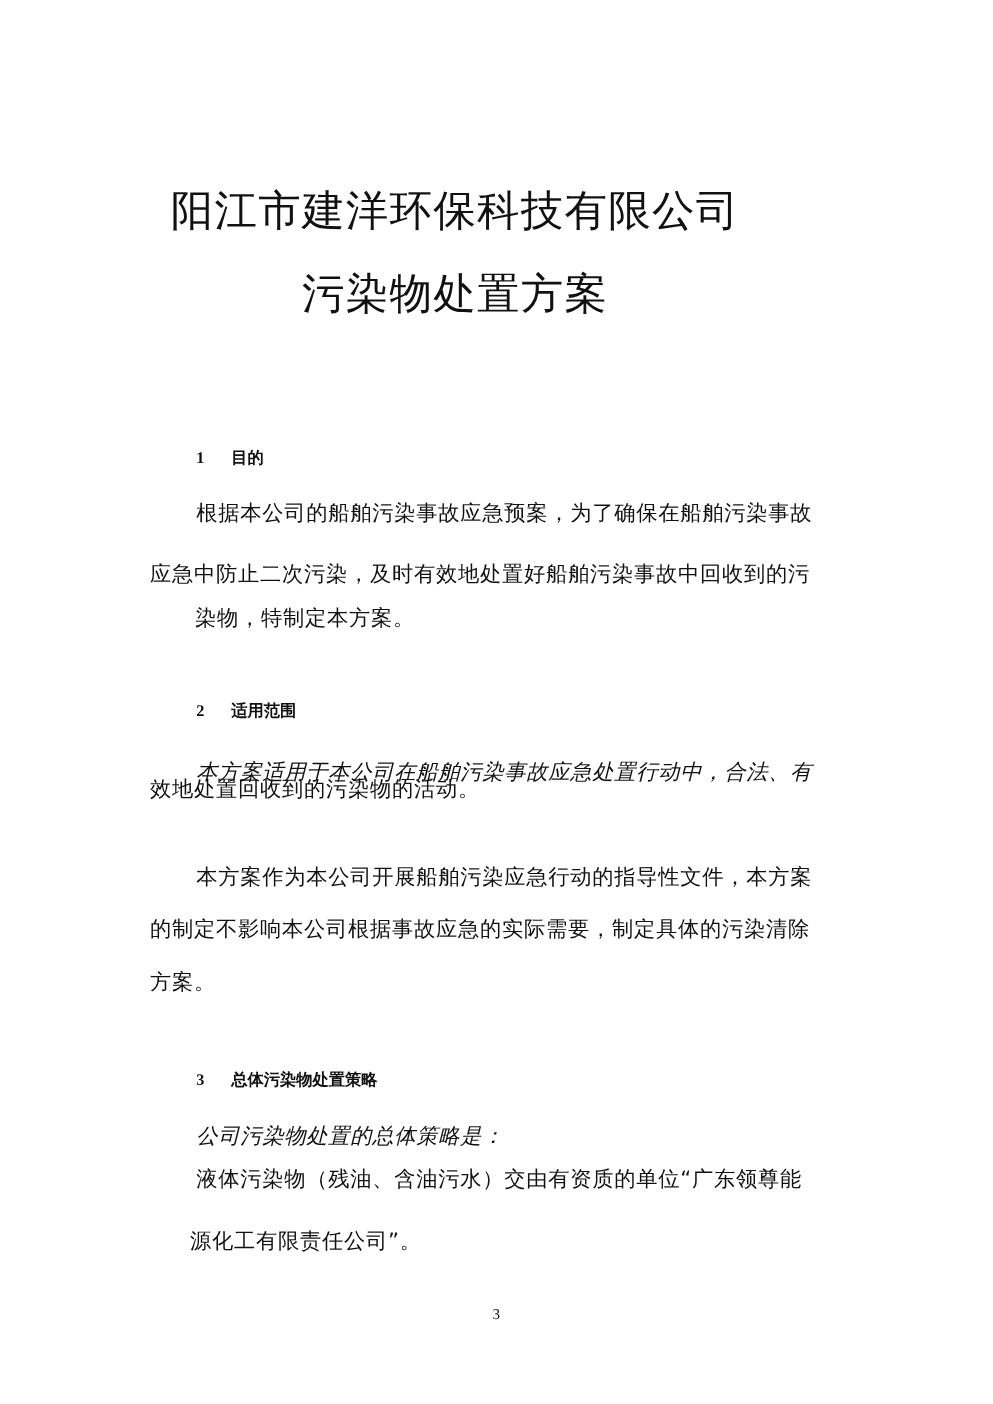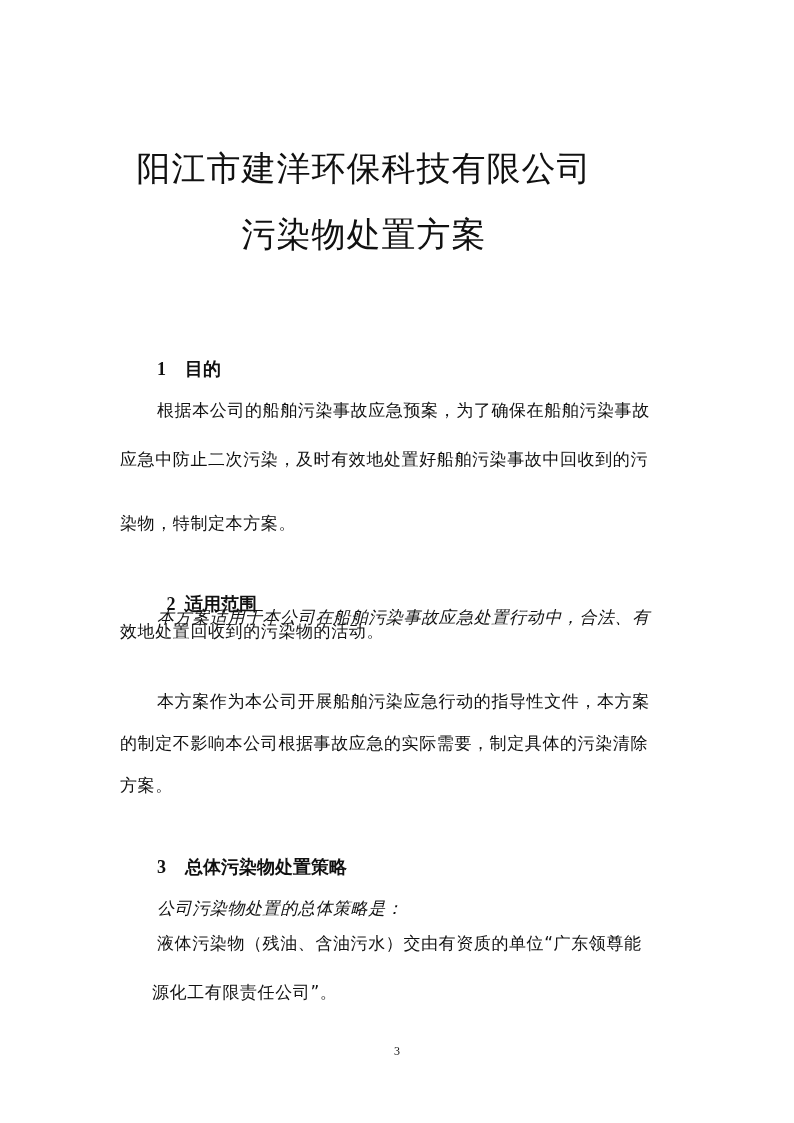--- a/index.html
+++ b/index.html
@@ -7,21 +7,21 @@
     width: 794px; height: 1123px; position: relative; overflow: hidden;
     font-family: "DejaVu Serif", "Liberation Serif", serif; color: #111;
   }
   .title {
     position: absolute; left: 0; width: 728px; text-align: center;
     font-size: 34px; font-family: "DejaVu Sans", "Liberation Sans", sans-serif; font-weight: normal; letter-spacing: 1px;
   }
   .t1 { top: 146px; }
   .t2 { top: 212px; }
   .heading {
-    position: absolute; left: 157px; font-size: 18px; font-weight: bold;
+    position: absolute; left: 157px; font-size: 13px; font-weight: bold;
     font-family: "DejaVu Sans", "Liberation Sans", sans-serif;
   }
   .heading .num { font-family: "Liberation Serif", serif; font-weight: bold; display: inline-block; width: 28px; }
   .line {
     position: absolute; font-size: 17px; white-space: nowrap; letter-spacing: 0.6px;
     font-family: "DejaVu Sans", "Liberation Sans", sans-serif;
   }
   .ind { left: 157px; }
   .full { left: 120px; }
   .pagenum {
@@ -34,23 +34,23 @@
 
 <div>
   <div class="title t1">阳江市建洋环保科技有限公司</div>
   <div class="title t2">污染物处置方案</div>
 
   <div class="heading" style="top:357px;">
     <span class="num">1</span><span>目的</span>
   </div>
   <div class="line ind" style="top:399px;font-family:Liberation Serif, serif;">根据本公司的船舶污染事故应急预案，为了确保在船舶污染事故</div>
   <div class="line full" style="top:448px;">应急中防止二次污染，及时有效地处置好船舶污染事故中回收到的污</div>
-  <div class="line full" style="top:512px;">染物，特制定本方案。</div>
+  <div class="line full" style="top:483px;margin-left:36px;">染物，特制定本方案。</div>
 
-  <div class="heading" style="top:592px;text-align:center;">
+  <div class="heading" style="top:560px;">
     <span class="num">2</span><span>适用范围</span>
   </div>
   <div class="line ind" style="top:606px;font-style:italic;">本方案适用于本公司在船舶污染事故应急处置行动中，合法、有</div>
   <div class="line full" style="top:620px;">效地处置回收到的污染物的活动。</div>
   <div class="line ind" style="top:690px;">本方案作为本公司开展船舶污染应急行动的指导性文件，本方案</div>
   <div class="line full" style="top:732px;">的制定不影响本公司根据事故应急的实际需要，制定具体的污染清除</div>
   <div class="line full" style="top:774px;">方案。</div>
 
   <div class="heading" style="top:855px;">
     <span class="num">3</span><span>总体污染物处置策略</span>

